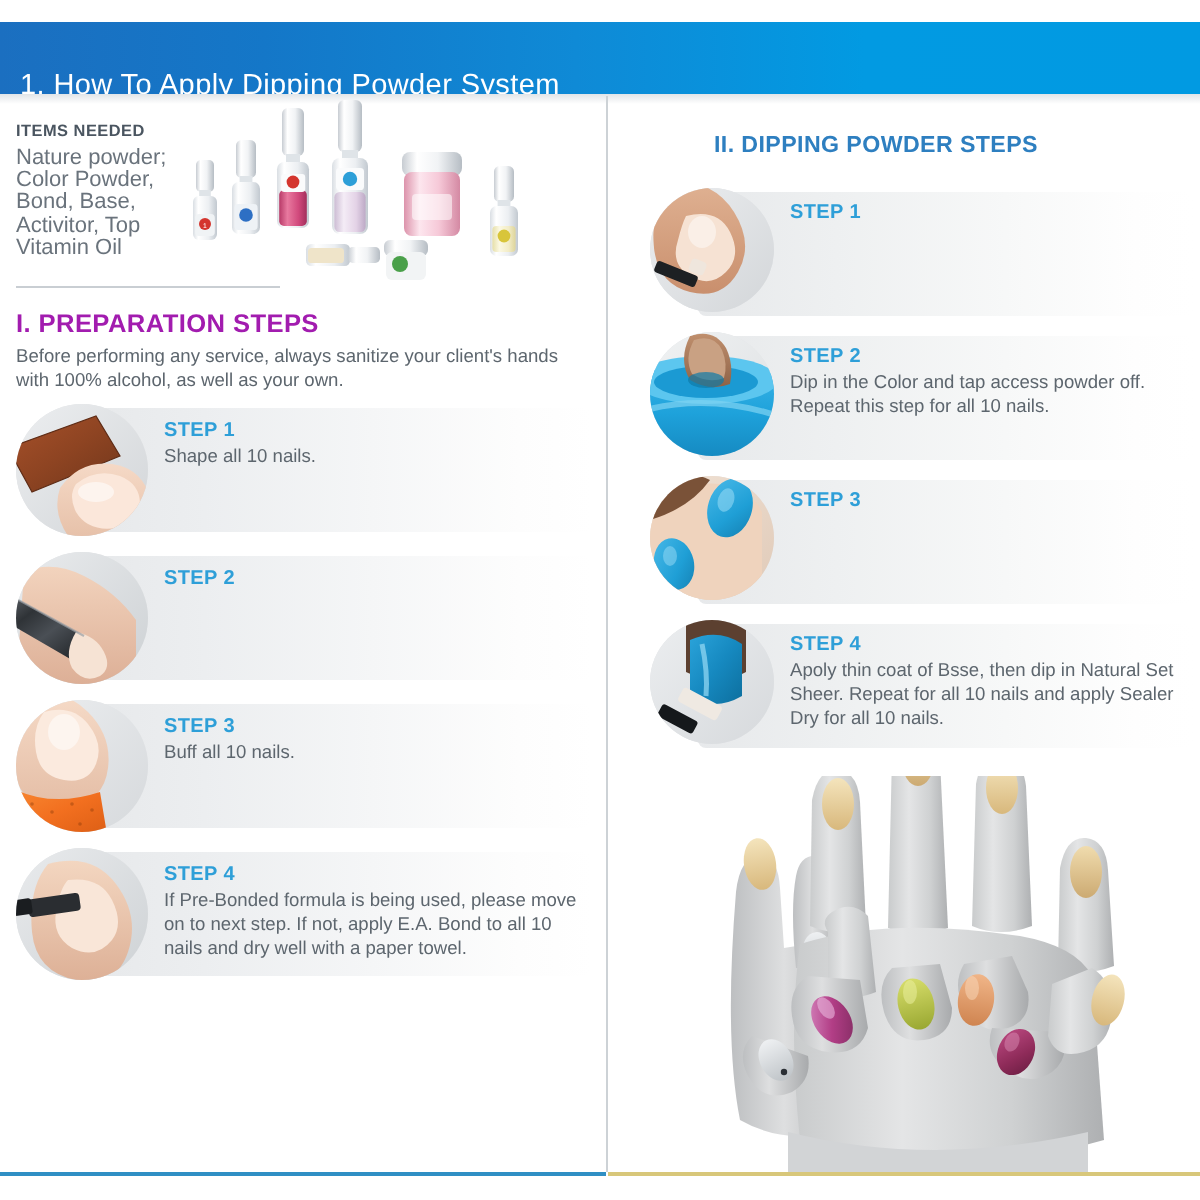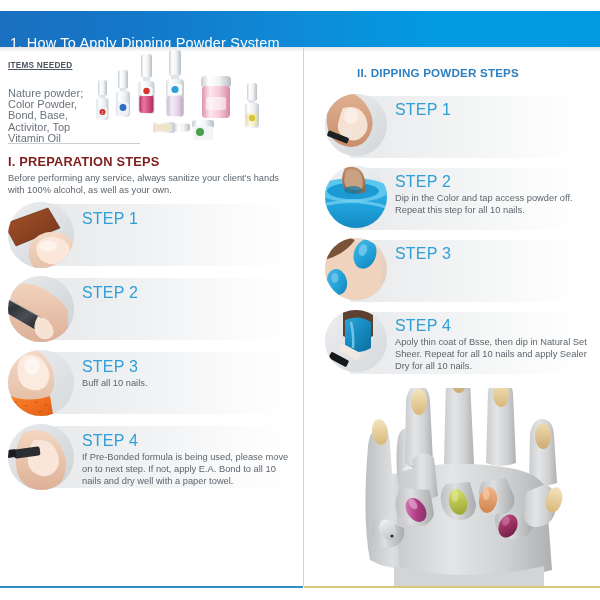--- a/index.html
+++ b/index.html
@@ -35,51 +35,51 @@
     position:absolute;left:0;top:586px;width:303px;height:1.5px;background:#2f8fc4;
   }
   .bottom-rule-right{
     position:absolute;left:304px;top:586px;width:296px;height:1.5px;background:#d8c77a;
   }
 
   
   .left-col{position:absolute;left:0;top:50px;width:303px;height:536px;}
 
   .items-block{position:absolute;left:8px;top:11px;width:100px;}
-  .items-title{font-size:8.2px;color:#4a5560;letter-spacing:.25px;margin-bottom:18px;font-weight:bold;text-decoration:underline;}
+  .items-title{font-size:8.2px;color:#4a5560;letter-spacing:.25px;margin-bottom:4px;font-weight:bold;}
   .items-text{font-size:11px;color:#6a737c;line-height:11.2px;}
 
   .products{
     position:absolute;left:96px;top:0px;width:205px;height:98px;
   }
 
   .hr{
     position:absolute;left:8px;top:93px;width:132px;height:1px;background:#c9ced3;
   }
 
   .sec-head{
     position:absolute;left:8px;top:104px;
-    font-size:12.8px;color:#7f1d1d;letter-spacing:.2px;font-weight:bold;
+    font-size:12.8px;color:#a21caf;letter-spacing:.2px;font-weight:bold;
   }
   .sec-intro{
     position:absolute;left:8px;top:122px;width:280px;
     font-size:9.3px;color:#5d666e;line-height:12.4px;
   }
 
   .step{position:absolute;left:8px;width:288px;height:70px;}
   .step .card{
     position:absolute;left:26px;top:2px;width:262px;height:62px;border-radius:4px;
     background:linear-gradient(90deg,#e6e8ea 0%,#eceef0 26%,#f5f6f7 58%,#fdfdfd 86%,#ffffff 100%);
   }
   .step .thumb{
     position:absolute;left:0;top:0;width:66px;height:66px;border-radius:50%;
     overflow:hidden;background:#e3e5e7;
   }
   .step .txt{position:absolute;left:74px;top:8px;width:210px;}
-  .step-label{font-size:16px;color:#2e9fd8;font-weight:normal;letter-spacing:.2px;margin-bottom:1px;}
+  .step-label{font-size:10px;color:#2e9fd8;font-weight:bold;letter-spacing:.2px;margin-bottom:1px;}
   .step-body{font-size:9.3px;color:#5d666e;line-height:12.2px;}
 
   
   .right-col{position:absolute;left:304px;top:50px;width:296px;height:536px;}
   .sec-head-2{
     position:absolute;left:21px;top:16px;
     font-size:11.6px;color:#2e7fc0;letter-spacing:.2px;font-weight:bold;margin-left:32px;
   }
   .rstep{position:absolute;left:21px;width:272px;height:68px;}
   .rstep .card{
@@ -251,20 +251,21 @@
           <rect width="66" height="66" fill="url(#lf1)"></rect>
           <path d="M-4 22 L40 6 L52 26 L8 44 Z" fill="url(#file1)"></path>
           <path d="M-4 22 L40 6 L52 26 L8 44 Z" fill="none" stroke="#5e2c16" stroke-width=".6"></path>
           <path d="M22 42 q10 -14 26 -12 q16 2 20 20 q3 18 -14 24 q-18 6 -28 -8 q-8 -12 -4 -24z" fill="url(#skin1)"></path>
           <path d="M30 40 q10 -8 22 -4 q10 4 10 14 q0 10 -12 12 q-14 2 -20 -8 q-4 -8 0 -14z" fill="#fbe7da"></path>
           <ellipse cx="40" cy="44" rx="9" ry="5" fill="#fff" opacity=".55"></ellipse>
         </svg>
       </div>
       <div class="txt">
         <div class="step-label">STEP 1</div>
+        <div class="step-body">Shape all 10 nails.</div>
       </div>
     </div>
 
     <div class="step" style="top:226px">
       <div class="card"></div>
       <div class="thumb">
         <svg class="art" viewBox="0 0 66 66">
           <defs>
             <linearGradient id="bg2" x1="0" y1="0" x2="1" y2="1">
               <stop offset="0" stop-color="#e9ebed"></stop>

